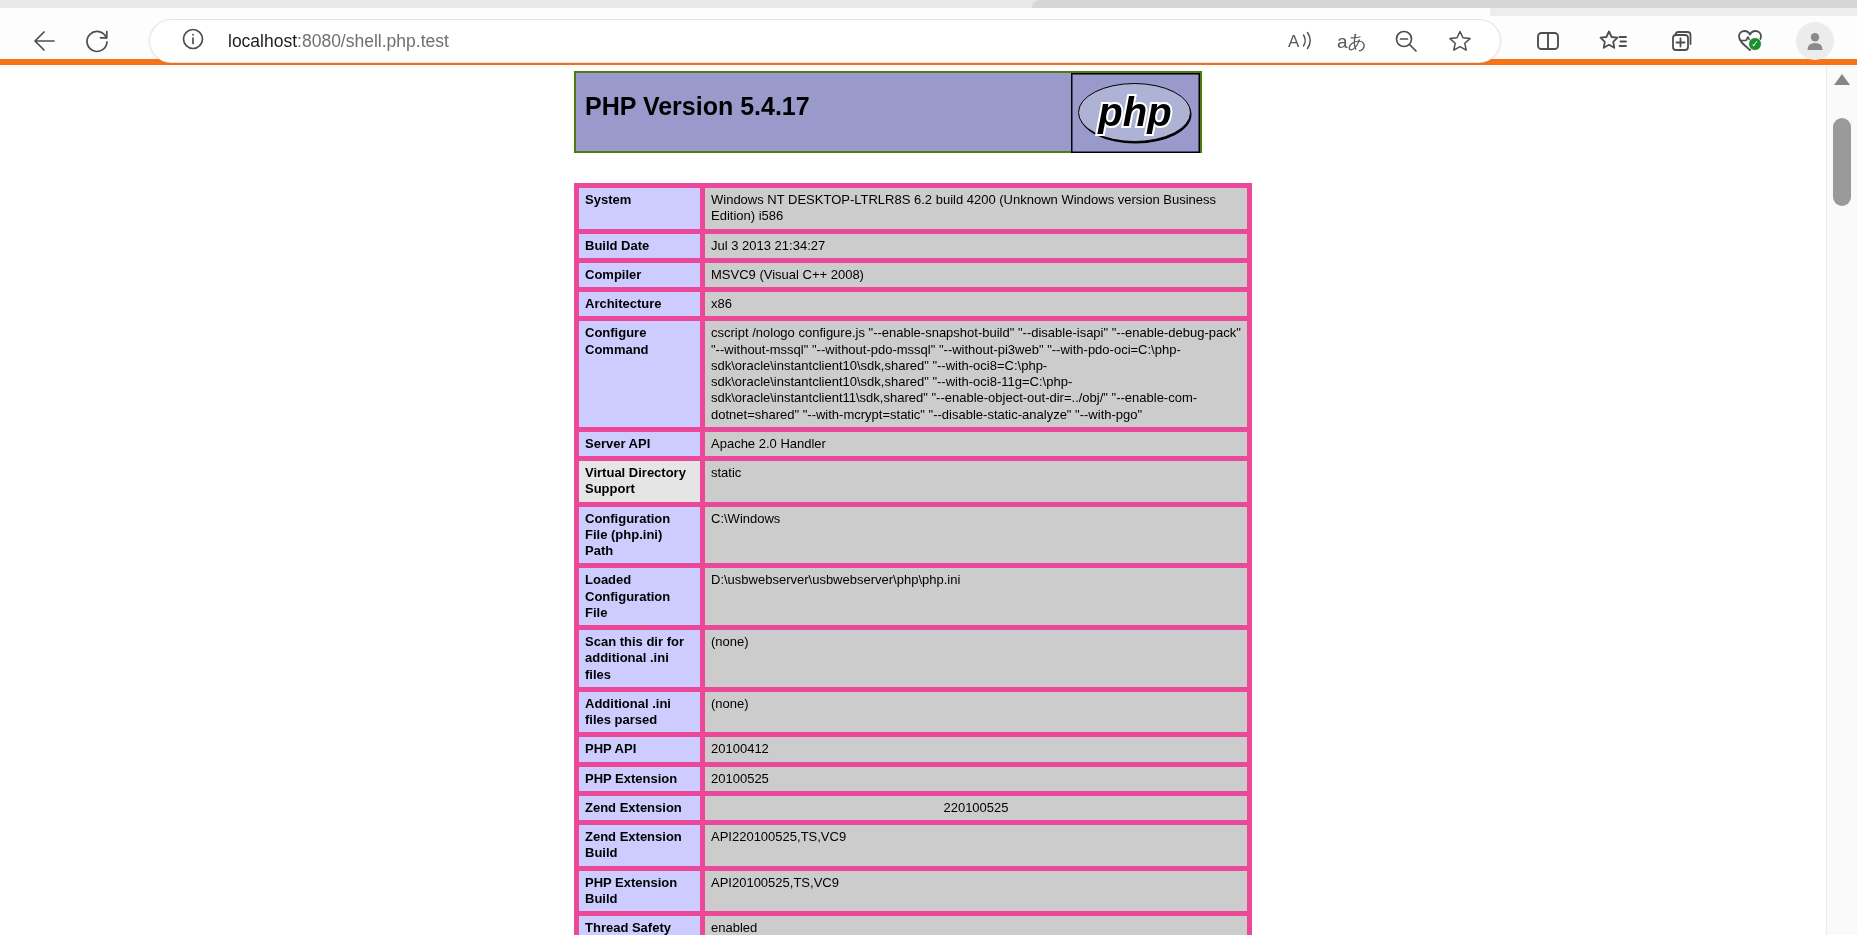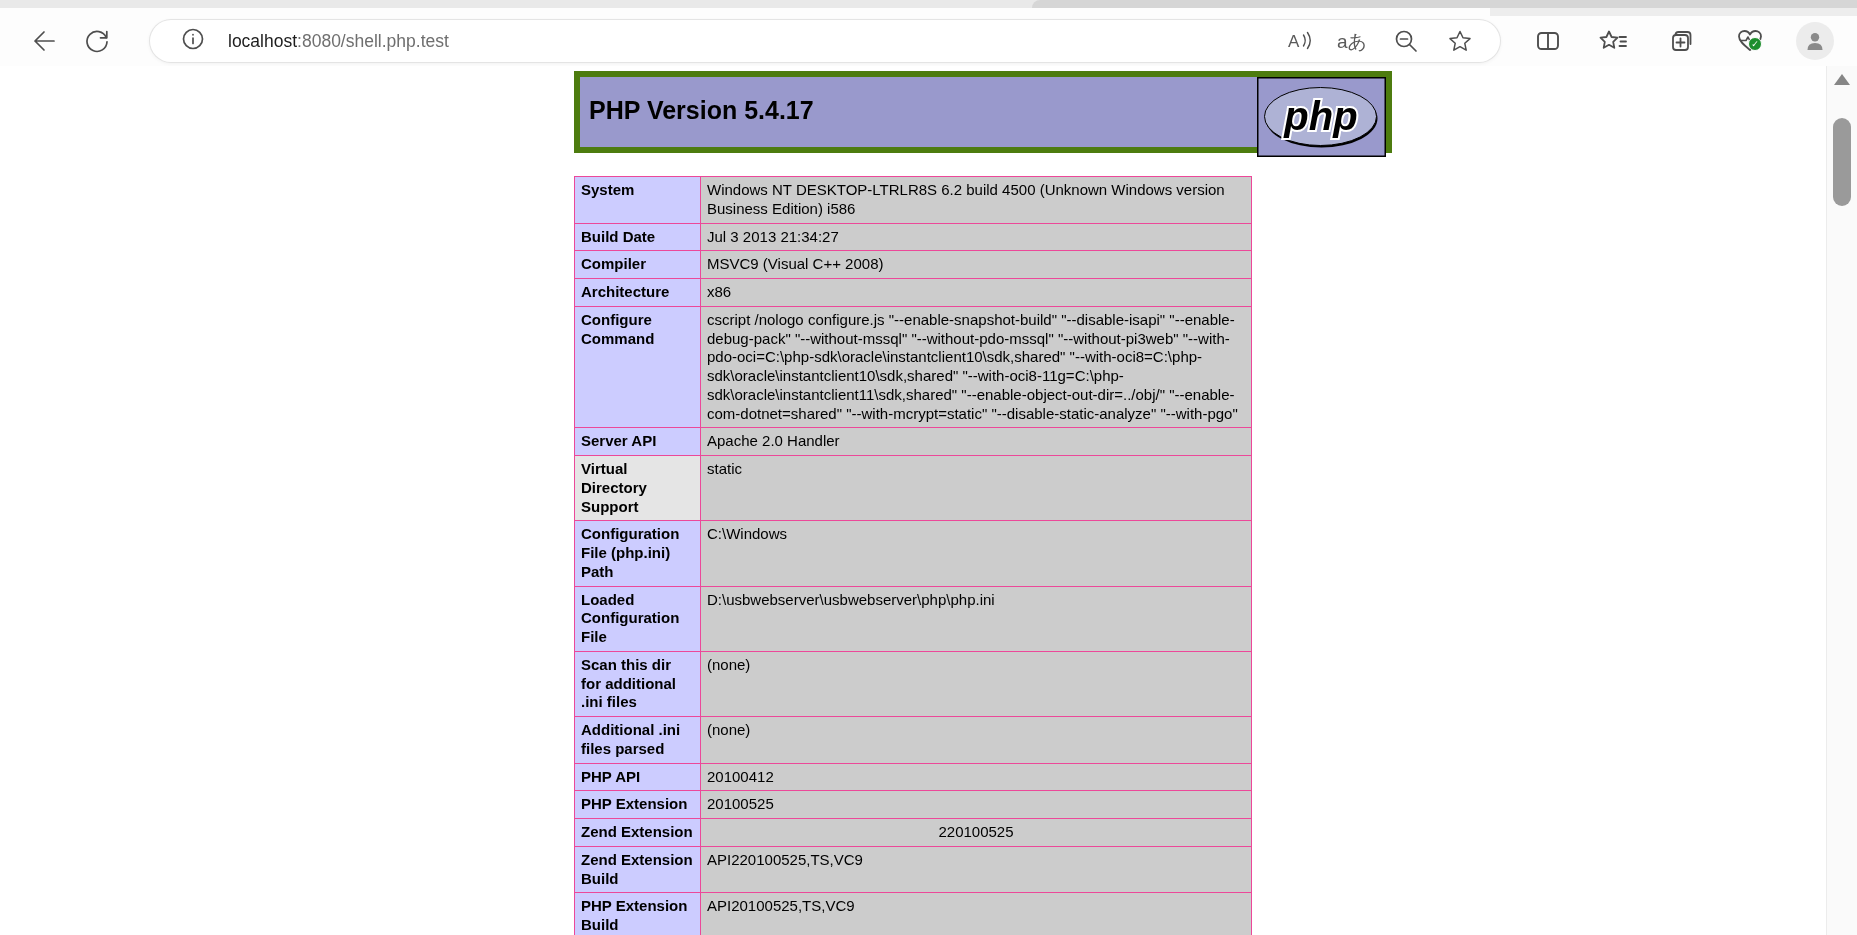--- a/index.html
+++ b/index.html
@@ -3,21 +3,21 @@
 <meta charset="utf-8">
 <style>
   * { margin:0; padding:0; box-sizing:border-box; }
   html,body { width:1857px; height:935px; overflow:hidden; background:#fff;
               font-family:"Liberation Sans", sans-serif; }
 
   
   .tabstrip { position:absolute; left:0; top:0; width:1857px; height:8px; background:#e9e9e9; }
   .tabstrip-right { position:absolute; left:1032px; top:0; width:825px; height:8px;
                     background:#d6d6d6; border-radius:9px 0 0 0; }
-  .toolbar { position:absolute; left:0; top:8px; width:1857px; height:68px; background:#fdfdfd;
+  .toolbar { position:absolute; left:0; top:8px; width:1857px; height:57px; background:#fdfdfd;
              border-bottom:6px solid #f97316; }
   .toolbar-right-notch { position:absolute; left:1490px; top:0; width:367px; height:8px; background:#ededed; }
 
   .chrome-btn { position:absolute; top:12px; width:42px; height:42px; border:none; background:transparent;
                 display:flex; align-items:center; justify-content:center; cursor:pointer; }
   .chrome-btn svg { display:block; }
   .ic { stroke:#4e4e4e; fill:none; stroke-width:1.7; stroke-linecap:round; stroke-linejoin:round; }
 
   .urlbar { position:absolute; left:150px; top:12px; width:1350px; height:42px; background:#fff;
             border-radius:21px; box-shadow:0 0 0 1px #e4e4e4, 0 1px 4px rgba(0,0,0,.07);
@@ -41,27 +41,27 @@
   .scroll-up { position:absolute; left:7px; top:8px; width:0; height:0;
                border-left:8px solid transparent; border-right:8px solid transparent;
                border-bottom:11px solid #868686; cursor:pointer; }
   .scroll-thumb { position:absolute; left:6px; top:52px; width:18px; height:88px;
                   background:#9a9a9a; border-radius:9px; cursor:grab; }
 
   
   .content { position:absolute; left:0; top:66px; width:1826px; height:869px; background:#fff; overflow:hidden; }
   .center-col { width:678px; margin:5px auto 0 auto; }
 
-  .php-header { position:relative; width:818px; height:82px; border:6px solid #4d7c0f; margin-bottom:23px; }
+  .php-header { position:relative; width:628px; height:82px; border:2px solid #4d7c0f; margin-bottom:30px; }
   .php-header h1 { font-size:25px; font-weight:bold; color:#000; padding:19px 0 0 9px; }
   .php-logo { position:absolute; right:0; top:0; }
 
   table.info { width:678px; border-collapse:collapse; table-layout:fixed; }
-  table.info th, table.info td { border:1px solid #ec4899; vertical-align:baseline;
-                                 font-size:15px; line-height:1.25; padding:4px 6px;
+  table.info th, table.info td { border:5px solid #ec4899; vertical-align:baseline;
+                                 font-size:13px; line-height:1.25; padding:4px 6px;
                                  word-wrap:break-word; overflow-wrap:break-word; text-align:left; color:#000; }
   table.info th { width:126px; font-weight:bold; }
 </style>
 </head>
 <body>
 
 <div class="tabstrip">
   <div class="tabstrip-right"></div>
 </div>
 
@@ -175,21 +175,21 @@
         <ellipse cx="63.5" cy="39.5" rx="56" ry="29" fill="#aeb2d5" stroke="#000" stroke-width="1"></ellipse>
         <text x="64" y="53" text-anchor="middle" font-family="Liberation Sans, sans-serif" font-size="40" font-weight="bold" font-style="italic" fill="#000" stroke="#fff" stroke-width="4" paint-order="stroke">php</text>
       </svg>
     </div>
 
     <table class="info">
       <tbody>
 
           <tr>
             <th style="background: rgb(204, 204, 255);">System</th>
-            <td style="background: rgb(204, 204, 204);">Windows NT DESKTOP-LTRLR8S 6.2 build 4500 (Unknown Windows version Business Edition) i586</td>
+            <td style="background: rgb(204, 204, 204);">Windows NT DESKTOP-LTRLR8S 6.2 build 4200 (Unknown Windows version Business Edition) i586</td>
           </tr>
 
           <tr>
             <th style="background: rgb(204, 204, 255);">Build Date</th>
             <td style="background: rgb(204, 204, 204);">Jul 3 2013 21:34:27</td>
           </tr>
 
           <tr>
             <th style="background: rgb(204, 204, 255);">Compiler</th>
             <td style="background: rgb(204, 204, 204);">MSVC9 (Visual C++ 2008)</td>

